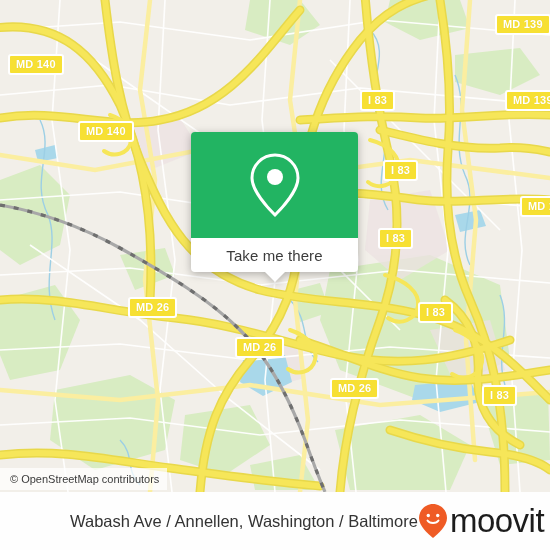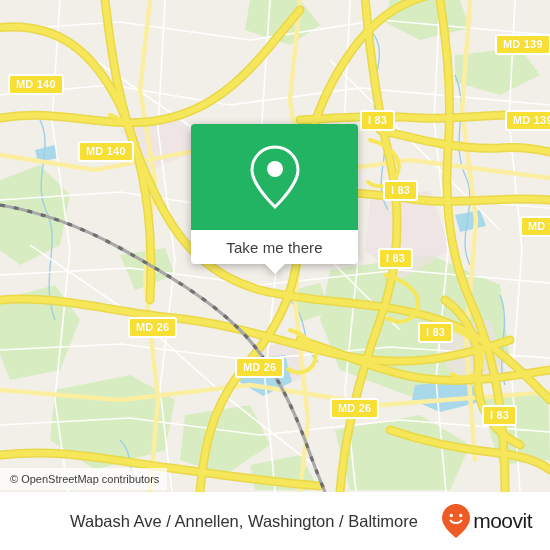--- a/index.html
+++ b/index.html
@@ -43,21 +43,20 @@
     font-family: "Liberation Sans", sans-serif;
     font-size: 11px;
     font-weight: bold;
     line-height: 17px;
     height: 21px;
     padding: 0 6px;
     white-space: nowrap;
     text-align: center;
     letter-spacing: 0.2px;
     text-shadow: 0 0 1px rgba(180,160,0,.35);
-    margin-top: 20px;
   }
 
   
   #attribution {
     position: absolute;
     left: 0;
     top: 468px;
     height: 22px;
     line-height: 22px;
     padding: 0 8px 0 10px;
@@ -65,21 +64,21 @@
     color: #3b3b3b;
     font-size: 11px;
     font-family: "Liberation Sans", sans-serif;
     white-space: nowrap;
   }
 
   
   #callout {
     position: absolute;
     left: 191px;
-    top: 124px;
+    top: 132px;
     width: 167px;
     filter: drop-shadow(0 2px 4px rgba(0,0,0,0.28));
     border-radius: 31px;
   }
   #callout-top {
     position: relative;
     height: 106px;
     background: #22b462;
     border-radius: 4px 4px 0 0;
     display: flex;
@@ -134,21 +133,21 @@
     white-space: nowrap;
     margin-left: 48px;
   }
   #brand {
     display: flex;
     align-items: center;
     gap: 2px;
   }
   #brand-name {
     color: #1c1c1c;
-    font-size: 21px;
+    font-size: 33px;
     font-family: "Liberation Sans", sans-serif;
     font-weight: 500;
     letter-spacing: -0.5px;
     line-height: 30px;
   }
 </style>
 </head>
 <body>
 
 <div id="screen">

